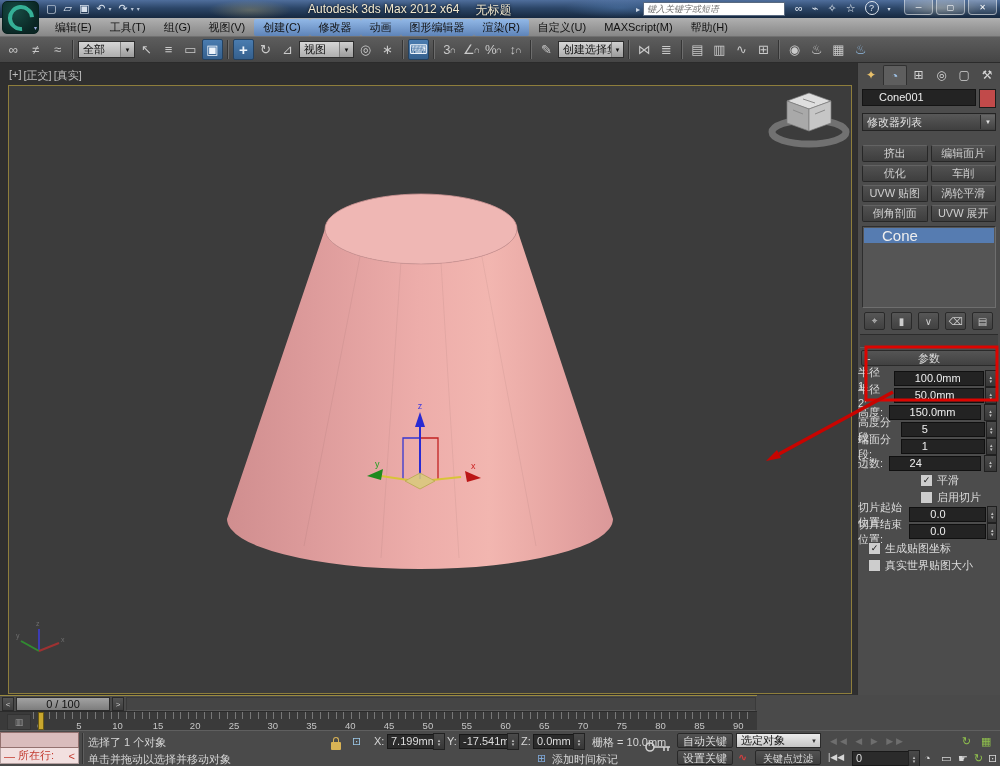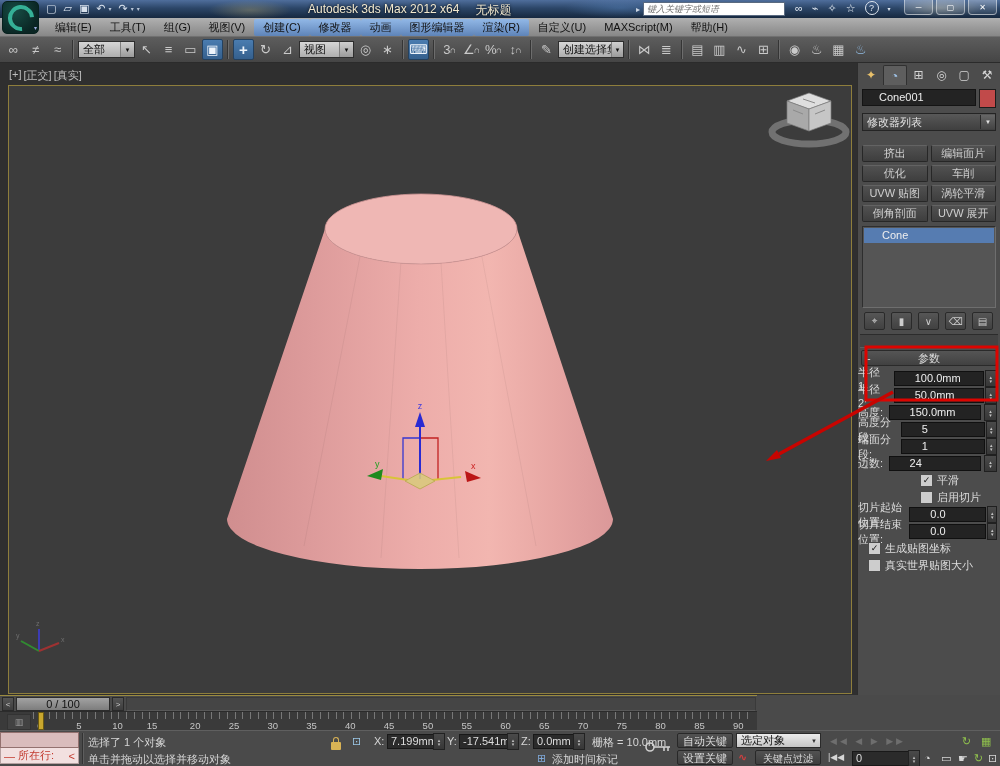--- a/index.html
+++ b/index.html
@@ -65,21 +65,21 @@
   .swatch{width:15px;height:17px;background:#c14a4a;border:1px solid #1c1c1c}
   .cp-combo{margin:5px 4px 14px 4px;height:16px;background:linear-gradient(#585858,#3f3f3f);border:1px solid #242424;
     color:#e2e2e2;display:flex;align-items:center;padding-left:4px}
   .cp-combo .caret{margin-left:auto;width:14px;height:14px;background:linear-gradient(#666,#444);
     border-left:1px solid #2a2a2a;display:flex;align-items:center;justify-content:center;font-size:6px}
   .mod-grid{display:grid;grid-template-columns:1fr 1fr;gap:3px;margin:6px 4px 0 4px}
   .mod-btn{height:15px;background:linear-gradient(#515151,#3e3e3e);border:1px solid #272727;border-top-color:#636363;
     border-radius:2px;color:#cfcfcf;text-align:center;line-height:15px;white-space:nowrap;overflow:hidden;font-size:11px}
   .stack-box{margin:4px 4px 0 4px;height:82px;background:#555;border:1px solid #2e2e2e;
     border-right-color:#6e6e6e;border-bottom-color:#6e6e6e;padding:1px;box-sizing:border-box}
-  .stack-item{height:15px;line-height:15px;padding-left:18px;color:#eee;font-size:11px}
+  .stack-item{height:15px;line-height:15px;padding-left:18px;color:#eee;font-size:15px}
   .stack-item.selected{background:#567cb1}
   .stack-tools{display:flex;gap:6px;margin:4px 6px 0 6px;align-items:center}
   .stool{width:19px;height:16px;background:linear-gradient(#565656,#414141);border:1px solid #2a2a2a;
     color:#ccc;font-size:10px;display:flex;align-items:center;justify-content:center;border-radius:2px}
   .cp-gap{height:12px;margin:4px 2px 0 2px;border-top:1px solid #2c2c2c;border-bottom:1px solid #5e5e5e;background:#434343}
   .rollout{margin:2px 3px 0 3px;height:14px;background:linear-gradient(#555,#414141);border:1px solid #2a2a2a;
     border-radius:2px;text-align:center;line-height:14px;color:#ddd;position:relative}
   .rollout .minus{position:absolute;left:5px;top:0}
   .params{margin-top:4px}
   .prow{display:flex;align-items:center;justify-content:space-between;height:17px;padding-right:3px}
@@ -443,21 +443,21 @@
   <div id="ts-handle">0 / 100</div>
   <span class="ts-btn" style="left:112px">&gt;</span>
   <div id="ts-track"></div>
   <div id="ruler">
     <span id="ruler-tool">▥</span>
     <div class="tickband"></div>
     <div>
         <span class="ruler-num" style="left: 40px;">0</span>
         <span class="ruler-num" style="left: 78.79px;">5</span>
         <span class="ruler-num" style="left: 117.58px; text-decoration: underline;">10</span>
-        <span class="ruler-num" style="left: 152px;">15</span>
+        <span class="ruler-num" style="left: 158px;">15</span>
         <span class="ruler-num" style="left: 195.16px;">20</span>
         <span class="ruler-num" style="left: 233.95px;">25</span>
         <span class="ruler-num" style="left: 272.74px;">30</span>
         <span class="ruler-num" style="left: 311.53px;">35</span>
         <span class="ruler-num" style="left: 350.32px;">40</span>
         <span class="ruler-num" style="left: 389.11px;">45</span>
         <span class="ruler-num" style="left: 427.9px;">50</span>
         <span class="ruler-num" style="left: 466.69px;">55</span>
         <span class="ruler-num" style="left: 505.48px;">60</span>
         <span class="ruler-num" style="left: 544.27px;">65</span>

